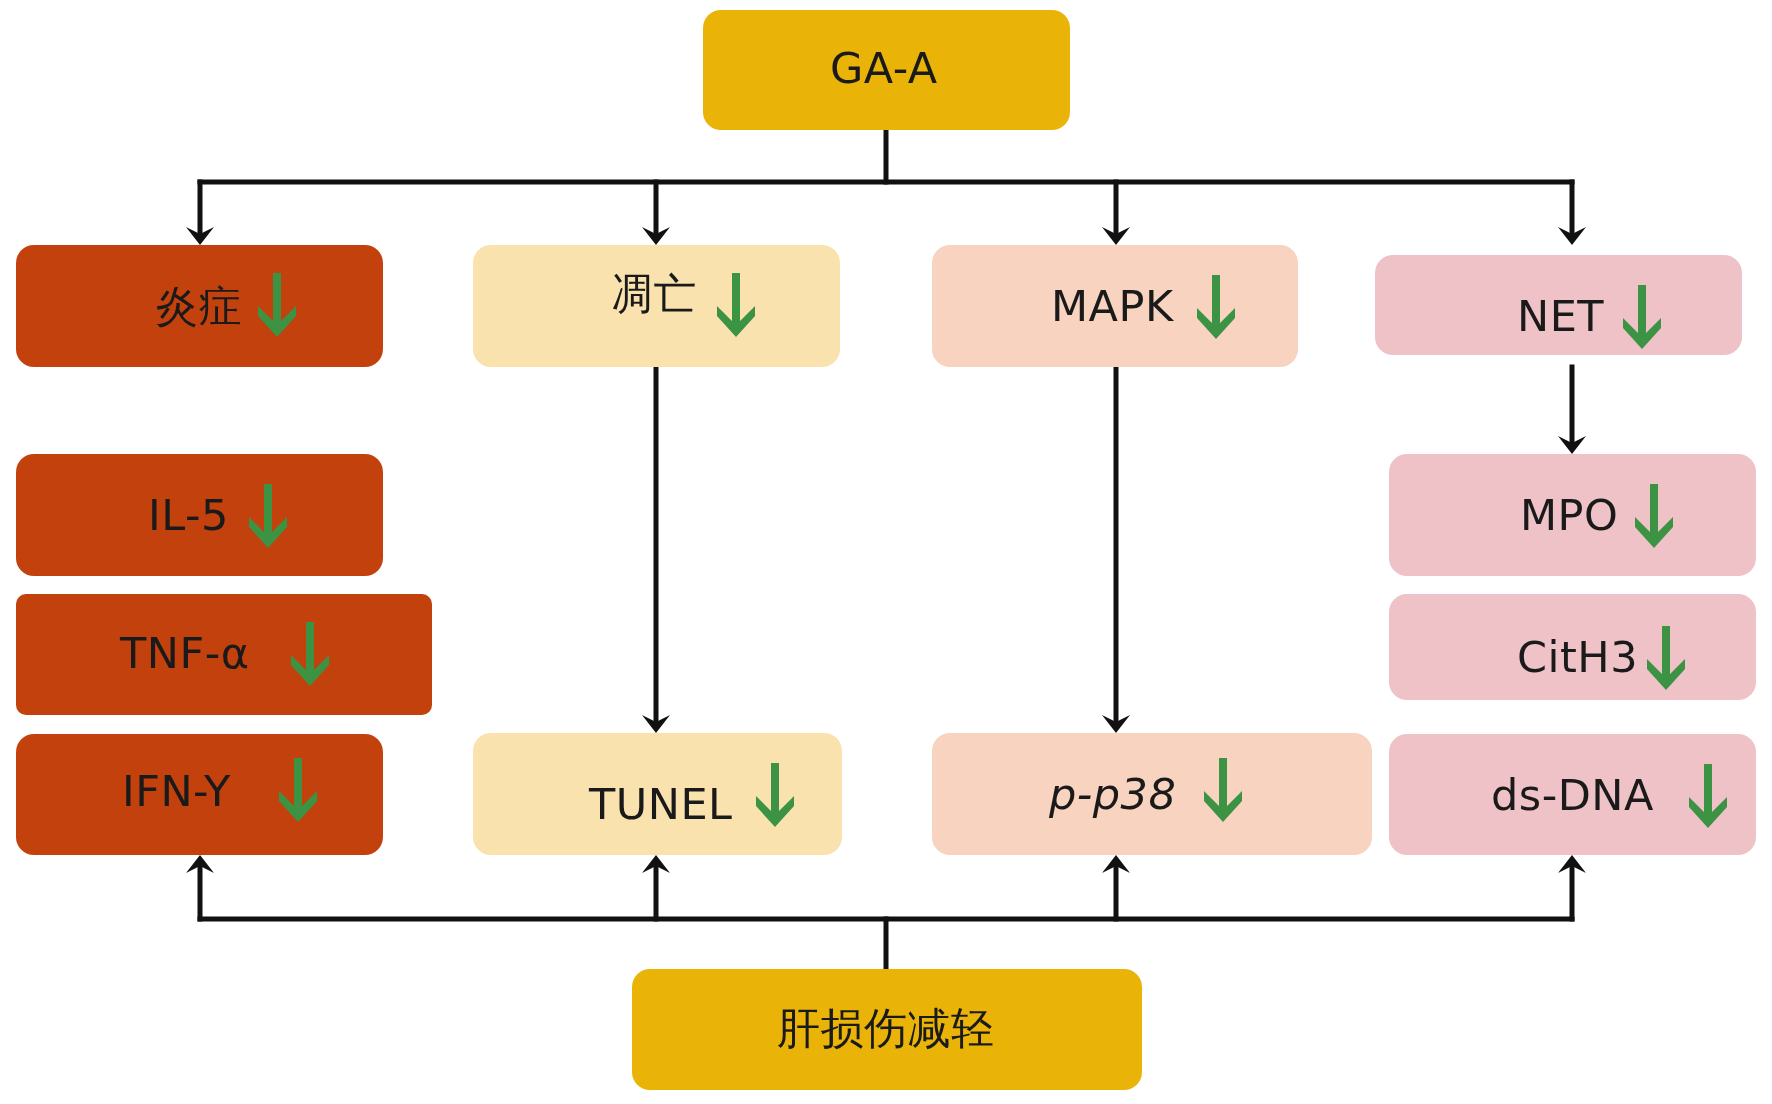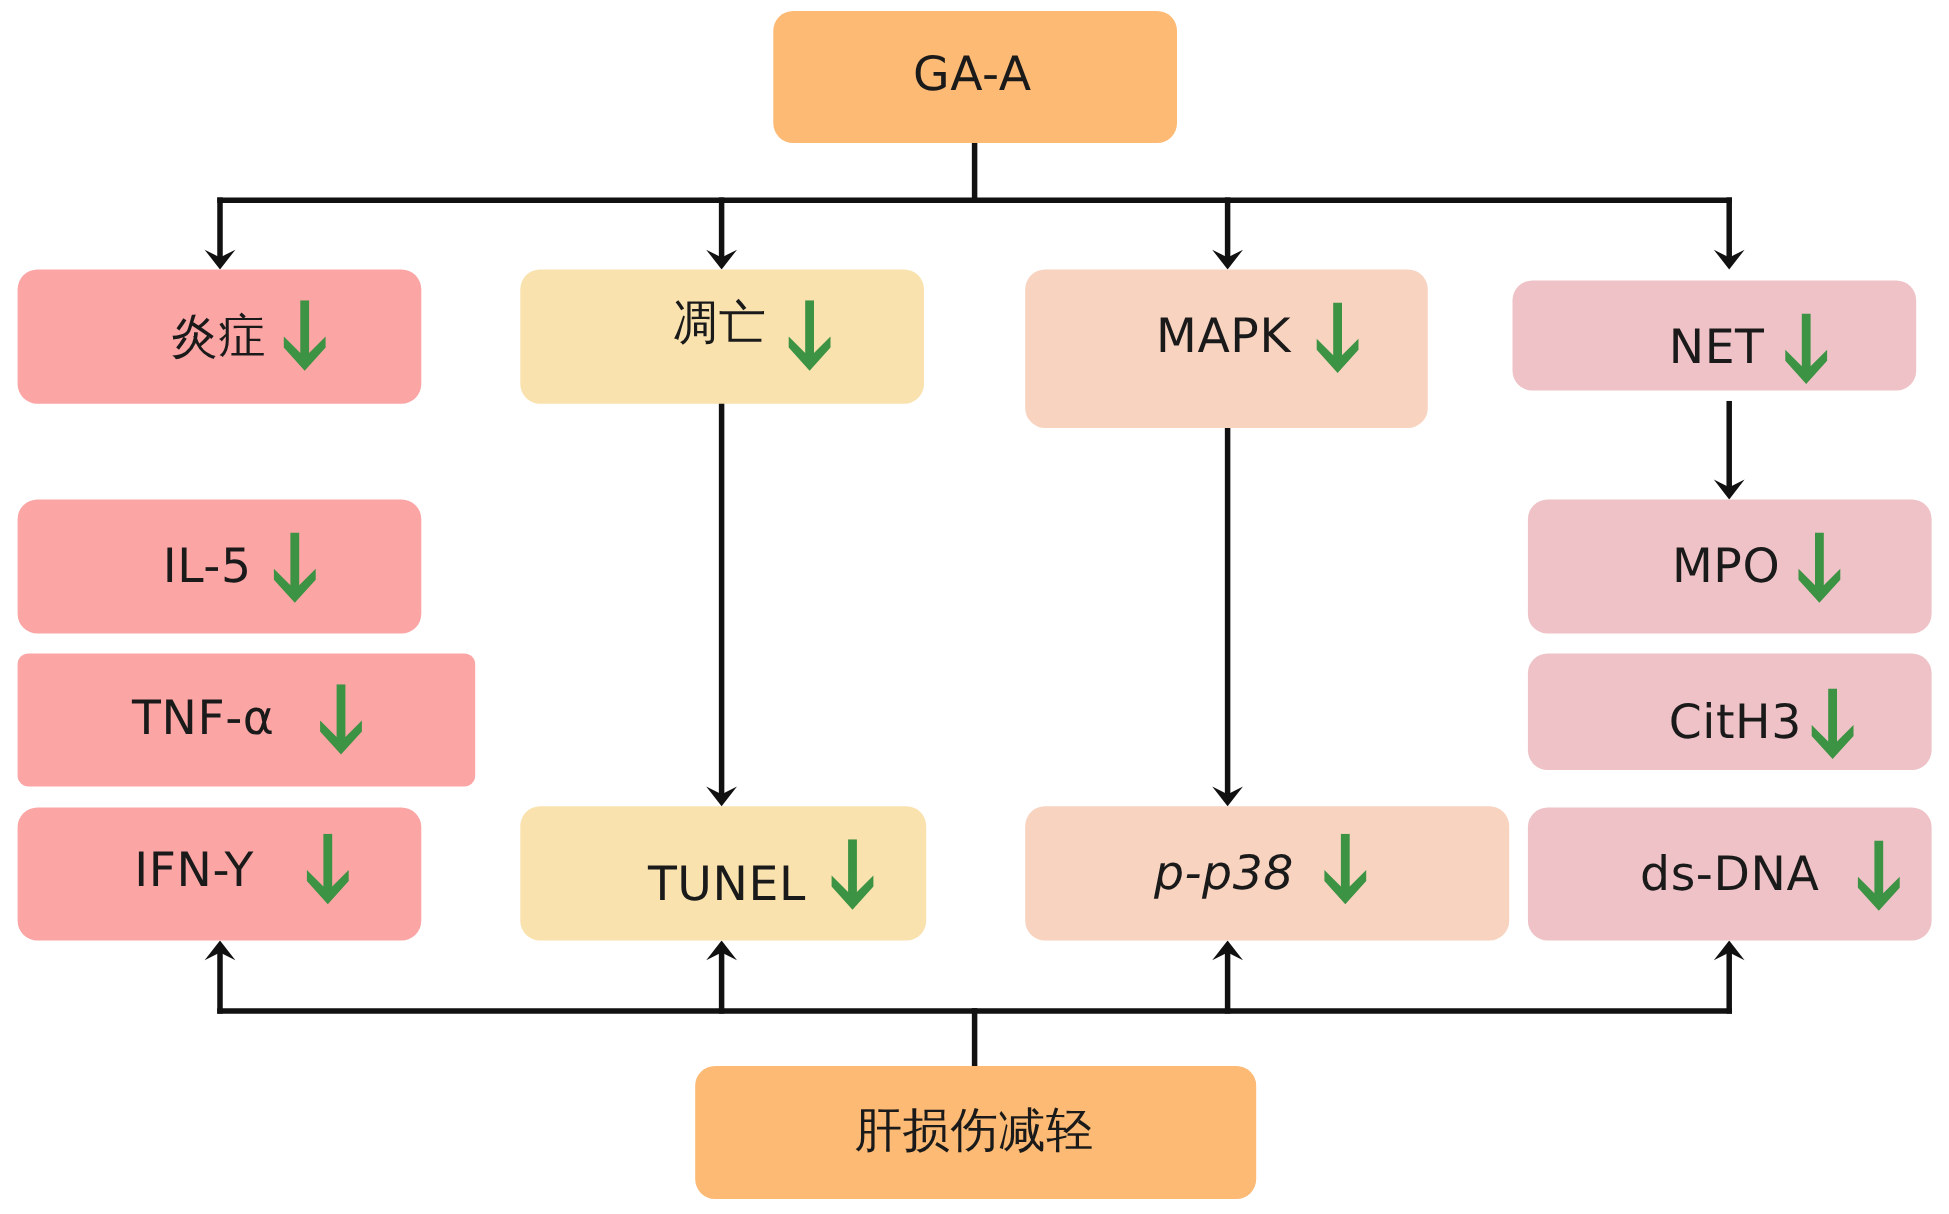--- a/index.html
+++ b/index.html
@@ -1,20 +1,20 @@
 <!DOCTYPE html>
 <html><head>
 <meta charset="utf-8">
 <style>
   html, body { margin:0; padding:0; background:#ffffff; }
   body { width:1772px; height:1104px; position:relative; overflow:hidden;
          font-family:"DejaVu Sans", "Liberation Sans", sans-serif; color:#1a1a1a; }
   .box { position:absolute; border-radius:18px; box-sizing:border-box; }
-  .green { background:#fdba74; }
-  .blue  { background:#fca5a5; }
+  .green { background:#eab308; }
+  .blue  { background:#c2410c; }
   .yellow{ background:#f9e2ae; }
   .peach { background:#f8d3bf; }
   .pink  { background:#eec2c6; }
   .lbl { position:absolute; font-size:43px; line-height:1; white-space:nowrap; letter-spacing:0.5px; }
   .ico { position:absolute; width:46px; height:66px; }
   svg.lines { position:absolute; left:0; top:0; width:1772px; height:1104px; }
 </style>
 </head>
 <body>
 
@@ -69,21 +69,21 @@
   <svg class="ico" style="left:238px;top:28px;" viewBox="0 0 46 66">
       <path d="M19,0 H27 V48 L42,33 V43 L23,64 L4,43 V33 L19,48 Z" fill="#3b9343"></path>
     </svg>
 </div>
 <div class="box yellow" style="left:473px;top:245px;width:367px;height:122px;">
   <span class="lbl" style="left:137px;top:28px;">凋亡</span>
   <svg class="ico" style="left:240px;top:28px;" viewBox="0 0 46 66">
       <path d="M19,0 H27 V48 L42,33 V43 L23,64 L4,43 V33 L19,48 Z" fill="#3b9343"></path>
     </svg>
 </div>
-<div class="box peach" style="left:932px;top:245px;width:366px;height:144px;">
+<div class="box peach" style="left:932px;top:245px;width:366px;height:122px;">
   <span class="lbl" style="left:119px;top:40px;">MAPK</span>
   <svg class="ico" style="left:261px;top:30px;" viewBox="0 0 46 66">
       <path d="M19,0 H27 V48 L42,33 V43 L23,64 L4,43 V33 L19,48 Z" fill="#3b9343"></path>
     </svg>
 </div>
 <div class="box pink" style="left:1375px;top:245px;width:367px;height:100px;margin-top:10px;">
   <span class="lbl" style="left:142px;top:40px;">NET</span>
   <svg class="ico" style="left:244px;top:30px;" viewBox="0 0 46 66">
       <path d="M19,0 H27 V48 L42,33 V43 L23,64 L4,43 V33 L19,48 Z" fill="#3b9343"></path>
     </svg>

